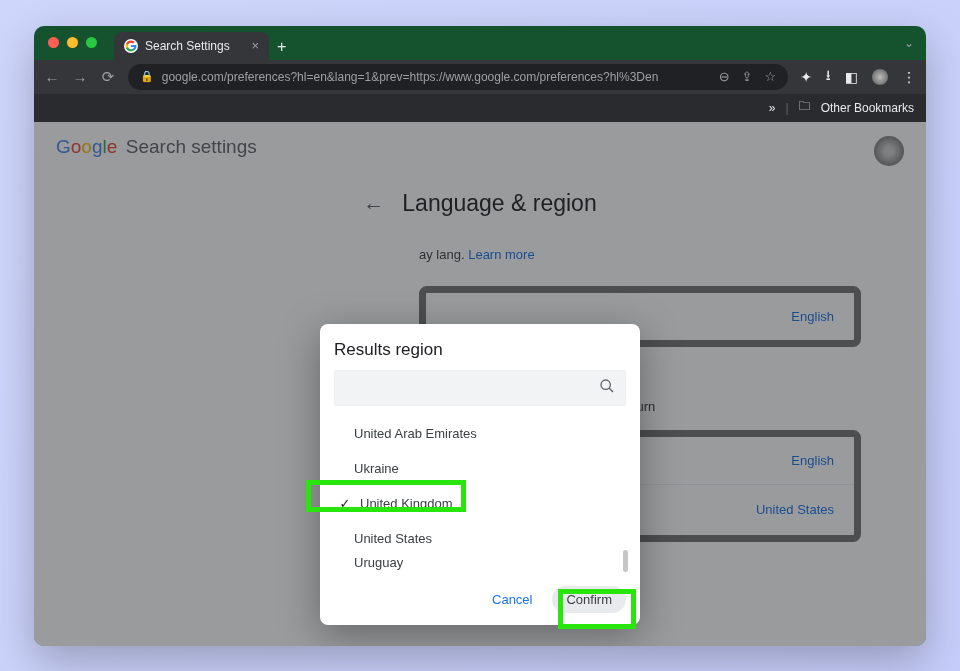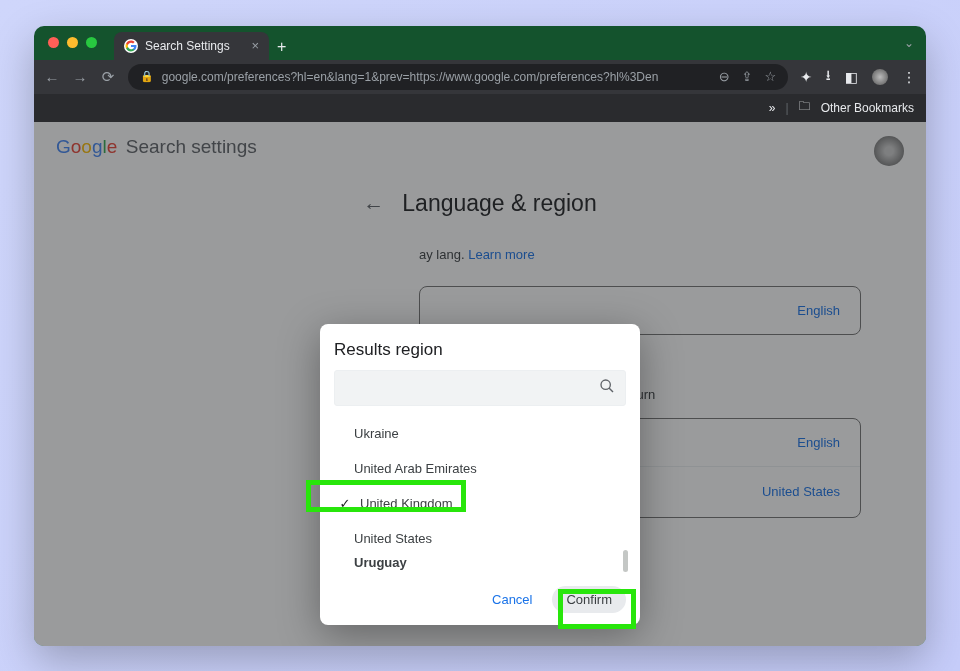--- a/index.html
+++ b/index.html
@@ -61,21 +61,21 @@
   .section-title {
     display:flex; align-items:center; justify-content:center;
     gap:18px; font-size:23px; color:#202124; margin-top:14px;
   }
   .back-arrow{color:#5f6368;font-size:21px;}
 
   .page-body { padding: 30px 65px; color:#3c4043; font-size:13px;}
   .hint-text{color:#3c4043;}
   .link{color:#1a73e8;}
   .card {
-    border:1px solid #737373; border-radius:8px;
+    border:7px solid #737373; border-radius:8px;
     padding:0; margin-top:16px;
   }
   .card-row{
     display:flex; align-items:center; justify-content:space-between;
     padding:16px 20px; font-size:13px;
   }
   .card-row .left{display:flex;align-items:center;gap:14px;color:#3c4043;}
   .row-icon{width:18px;height:18px;border:2px solid #5f6368;border-radius:50%;position:relative;}
   .globe::after{content:"";position:absolute;inset:2px;border:1px solid #5f6368;border-radius:50%;}
   .row-val{color:#1a73e8;}
@@ -96,21 +96,21 @@
     display:flex;align-items:center;padding:0 10px;justify-content:flex-end;
   }
   .searchbox .mag{color:#5f6368;font-size:16px;}
   .region-list{margin-top:10px;position:relative;}
   .region-item{
     display:flex;align-items:center;gap:8px;
     padding:10px 8px 10px 20px;font-size:13px;color:#3c4043;
     cursor:pointer;
   }
   .region-item.current{font-weight:400;}
-  .region-item.cut{height:18px;overflow:hidden;padding-top:6px;font-weight:bold;}
+  .region-item.cut{height:18px;overflow:hidden;padding-top:6px;}
   .check{width:14px;display:inline-block;text-align:center;color:#202124;margin-left:-16px;}
   .scroll-thumb{position:absolute;right:-2px;top:134px;width:5px;height:22px;background:#c4c7c5;border-radius:3px;}
   .modal-actions{
     display:flex;justify-content:flex-end;gap:12px;
     margin-top:12px;align-items:center;
   }
   .btn-text{color:#1a73e8;font-size:13px;background:none;border:none;cursor:pointer;padding:6px 8px;}
   .btn-confirm{
     background:#e8eaed;color:#3c4043;border:none;border-radius:14px;
     padding:6px 14px;font-size:13px;cursor:pointer;
@@ -234,24 +234,24 @@
       <div class="searchbox">
         <span class="mag">
           <svg width="16" height="16" viewBox="0 0 24 24" fill="none" stroke="#5f6368" stroke-width="2">
               <circle cx="10" cy="10" r="7"></circle>
               <line x1="21" y1="21" x2="15" y2="15"></line>
             </svg>
         </span>
       </div>
       <div class="region-list">
         <div class="region-item">
+          <span>United Arab Emirates</span>
+        </div>
+        <div class="region-item">
           <span>Ukraine</span>
-        </div>
-        <div class="region-item">
-          <span>United Arab Emirates</span>
         </div>
         <div class="region-item current">
           <span class="check">✓</span>
           <span>United Kingdom</span>
         </div>
         <div class="region-item">
           <span>United States</span>
         </div>
         <div class="region-item cut">
           <span>Uruguay</span>

